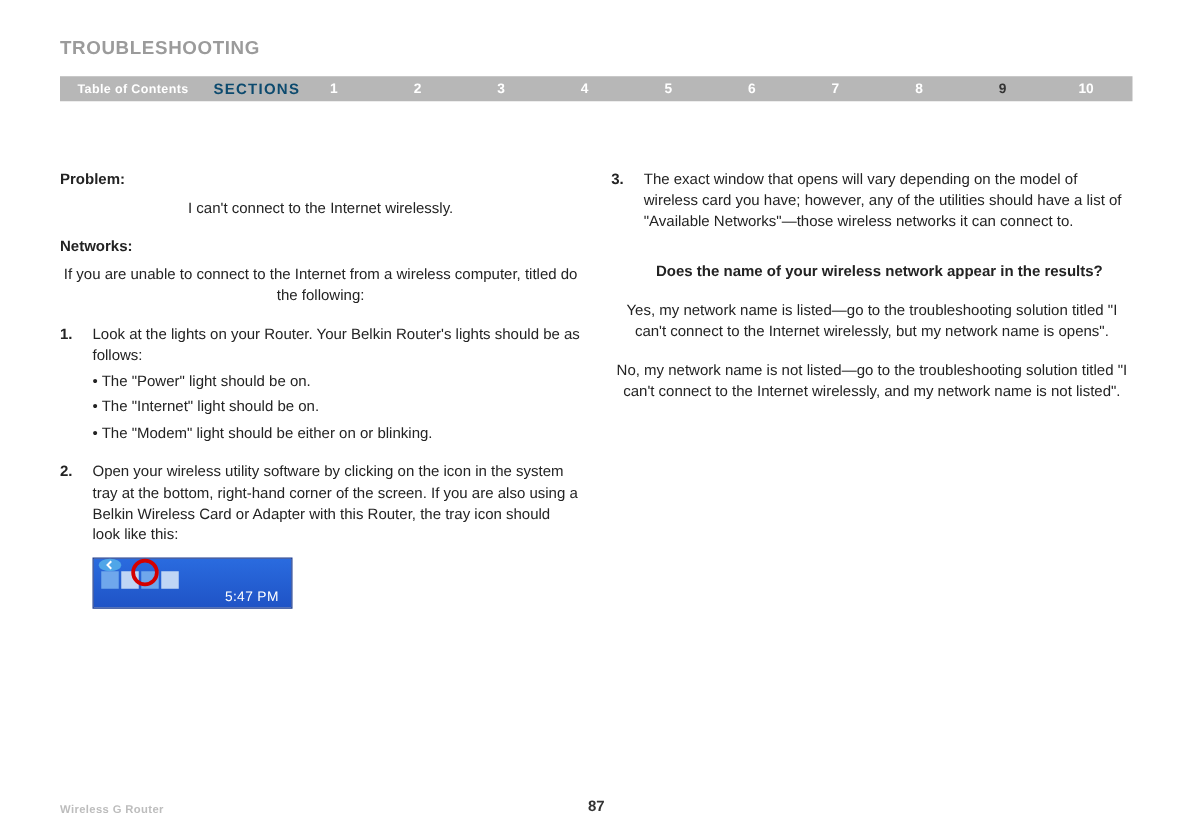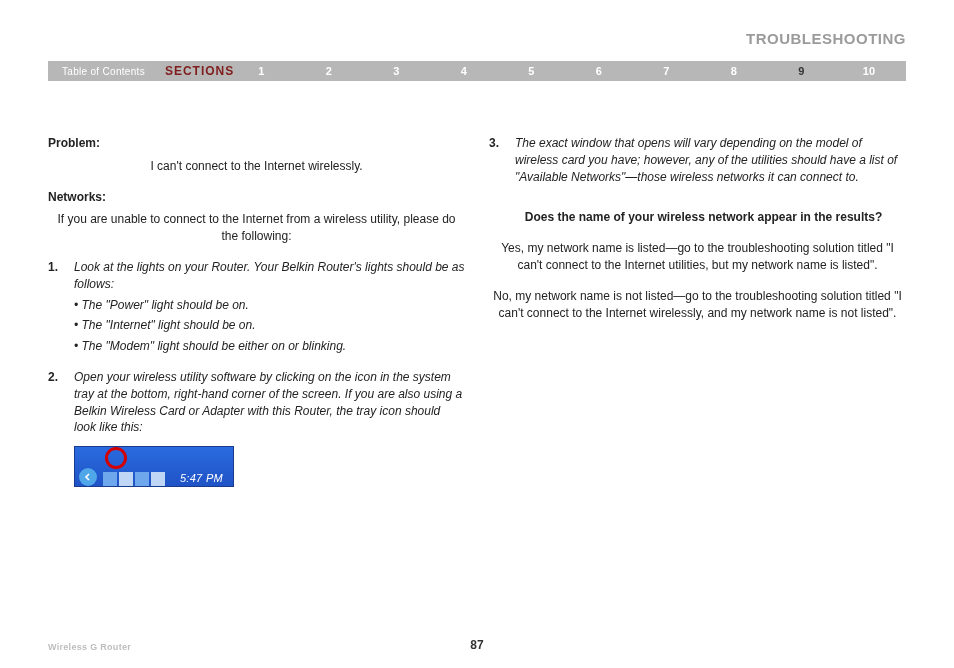--- a/index.html
+++ b/index.html
@@ -1,33 +1,33 @@
 <!DOCTYPE html>
 <html><head>
 <meta charset="utf-8">
 <style>
   * { box-sizing: border-box; margin: 0; padding: 0; }
   html, body { width: 954px; height: 668px; background: #ffffff; font-family: Arial, Helvetica, sans-serif; color: #333; }
   .page { position: relative; width: 954px; height: 668px; padding: 30px 48px 20px 48px; }
-  .section-title { color: #9b9b9b; font-size: 15px; font-weight: bold; letter-spacing: 0.5px; margin-bottom: 14px; text-align: right; }
+  .section-title { color: #9b9b9b; font-size: 15px; font-weight: bold; letter-spacing: 0.5px; margin-bottom: 14px; }
   .nav-bar { display: flex; align-items: center; height: 20px; background: #b7b7b7; }
-  .nav-toc { flex: 0 0 auto; padding: 0 14px; font-size: 10px; font-weight: normal; color: #ffffff; letter-spacing: 0.3px; }
-  .nav-sections { flex: 0 0 auto; padding: 0 20px 0 6px; font-size: 12px; font-weight: bold; color: #7f1d1d; letter-spacing: 1px; }
+  .nav-toc { flex: 0 0 auto; padding: 0 14px; font-size: 10px; font-weight: bold; color: #ffffff; letter-spacing: 0.3px; }
+  .nav-sections { flex: 0 0 auto; padding: 0 20px 0 6px; font-size: 12px; font-weight: bold; color: #0c4a6e; letter-spacing: 1px; }
   .nav-nums { flex: 1 1 auto; display: flex; justify-content: space-between; padding-right: 30px; }
   .nav-num { font-size: 11px; font-weight: bold; color: #ffffff; text-align: center; min-width: 14px; }
   .nav-num.active { color: #333333; }
   .content { display: flex; gap: 24px; margin-top: 54px; font-size: 12px; line-height: 1.4; color: #232323; }
   .col { flex: 1 1 50%; }
   .label-bold { font-weight: bold; margin-bottom: 6px; }
   .para { margin-bottom: 14px; text-align: center; }
   .ol-item { display: flex; margin-bottom: 10px; }
   .ol-num { flex: 0 0 26px; font-weight: bold; }
-  .ol-body { flex: 1 1 auto; font-style: italic; }
+  .ol-body { flex: 1 1 auto; }
   .bullet { margin: 4px 0 4px 0; }
-  .tray-img { margin-top: 10px; width: 160px; height: 41px; position: relative; background: linear-gradient(to bottom, #2a6bdf, #1f53c6); border: 1px solid #1a3a8f; display: flex; align-items: flex-end; }
+  .tray-img { margin-top: 10px; width: 160px; height: 41px; position: relative; background: linear-gradient(to bottom, #2a6bdf, #1f53c6); border: 1px solid #1a3a8f; display: flex; align-items: flex-start; flex-direction: column; }
   .tray-chevron { width: 18px; height: 18px; border-radius: 50%; background: #4fa6e8; margin-left: 4px; display:flex; align-items:center; justify-content:center; }
   .tray-chevron svg { display:block; }
   .tray-icons { display: flex; align-items: center; margin-left: 6px; gap: 2px; }
   .tray-icon-box { width: 14px; height: 14px; background: #6fa7ec; position: relative; }
   .tray-red-circle { position: absolute; width: 22px; height: 22px; border: 3px solid #d40000; border-radius: 50%; left: 30px; top: 0px; }
   .tray-time { margin-left: auto; margin-right: 10px; color: #ffffff; font-size: 11px; letter-spacing: 0.3px; }
   .footer { position: absolute; bottom: 16px; left: 48px; right: 48px; display: flex; align-items: flex-end; }
   .footer-left { font-size: 9px; font-weight: bold; color: #bdbdbd; letter-spacing: 0.3px; }
   .footer-page { position: absolute; left: 50%; transform: translateX(-50%); font-size: 12px; font-weight: bold; color: #333; margin-top: 16px; }
 </style>
@@ -53,21 +53,21 @@
       <span class="nav-num active">9</span>
       <span class="nav-num">10</span>
     </div>
   </div>
 
   <div class="content">
     <div class="col">
       <div class="label-bold">Problem:</div>
       <div class="para">I can't connect to the Internet wirelessly.</div>
       <div class="label-bold">Networks:</div>
-      <div class="para">If you are unable to connect to the Internet from a wireless utility, please do the following:</div>
+      <div class="para">If you are unable to connect to the Internet from a wireless computer, titled do the following:</div>
 
       <div class="ol-item">
         <div class="ol-num">1.</div>
         <div class="ol-body">
           <div>Look at the lights on your Router. Your Belkin Router's lights should be as follows:</div>
           <div class="bullet">• The "Power" light should be on.</div>
           <div class="bullet">• The "Internet" light should be on.</div>
           <div class="bullet">• The "Modem" light should be either on or blinking.</div>
         </div>
       </div>
@@ -95,21 +95,21 @@
       </div>
     </div>
 
     <div class="col">
       <div class="ol-item">
         <div class="ol-num">3.</div>
         <div class="ol-body">The exact window that opens will vary depending on the model of wireless card you have; however, any of the utilities should have a list of "Available Networks"—those wireless networks it can connect to.</div>
       </div>
 
       <div class="label-bold para" style="margin-top:24px;margin-left:12px;">Does the name of your wireless network appear in the results?</div>
-      <div class="para">Yes, my network name is listed—go to the troubleshooting solution titled "I can't connect to the Internet utilities, but my network name is listed".</div>
+      <div class="para">Yes, my network name is listed—go to the troubleshooting solution titled "I can't connect to the Internet wirelessly, but my network name is opens".</div>
       <div class="para">No, my network name is not listed—go to the troubleshooting solution titled "I can't connect to the Internet wirelessly, and my network name is not listed".</div>
     </div>
   </div>
 
   <div class="footer">
     <div class="footer-left">Wireless G Router</div>
     <div class="footer-page">87</div>
   </div>
 
 </div>

